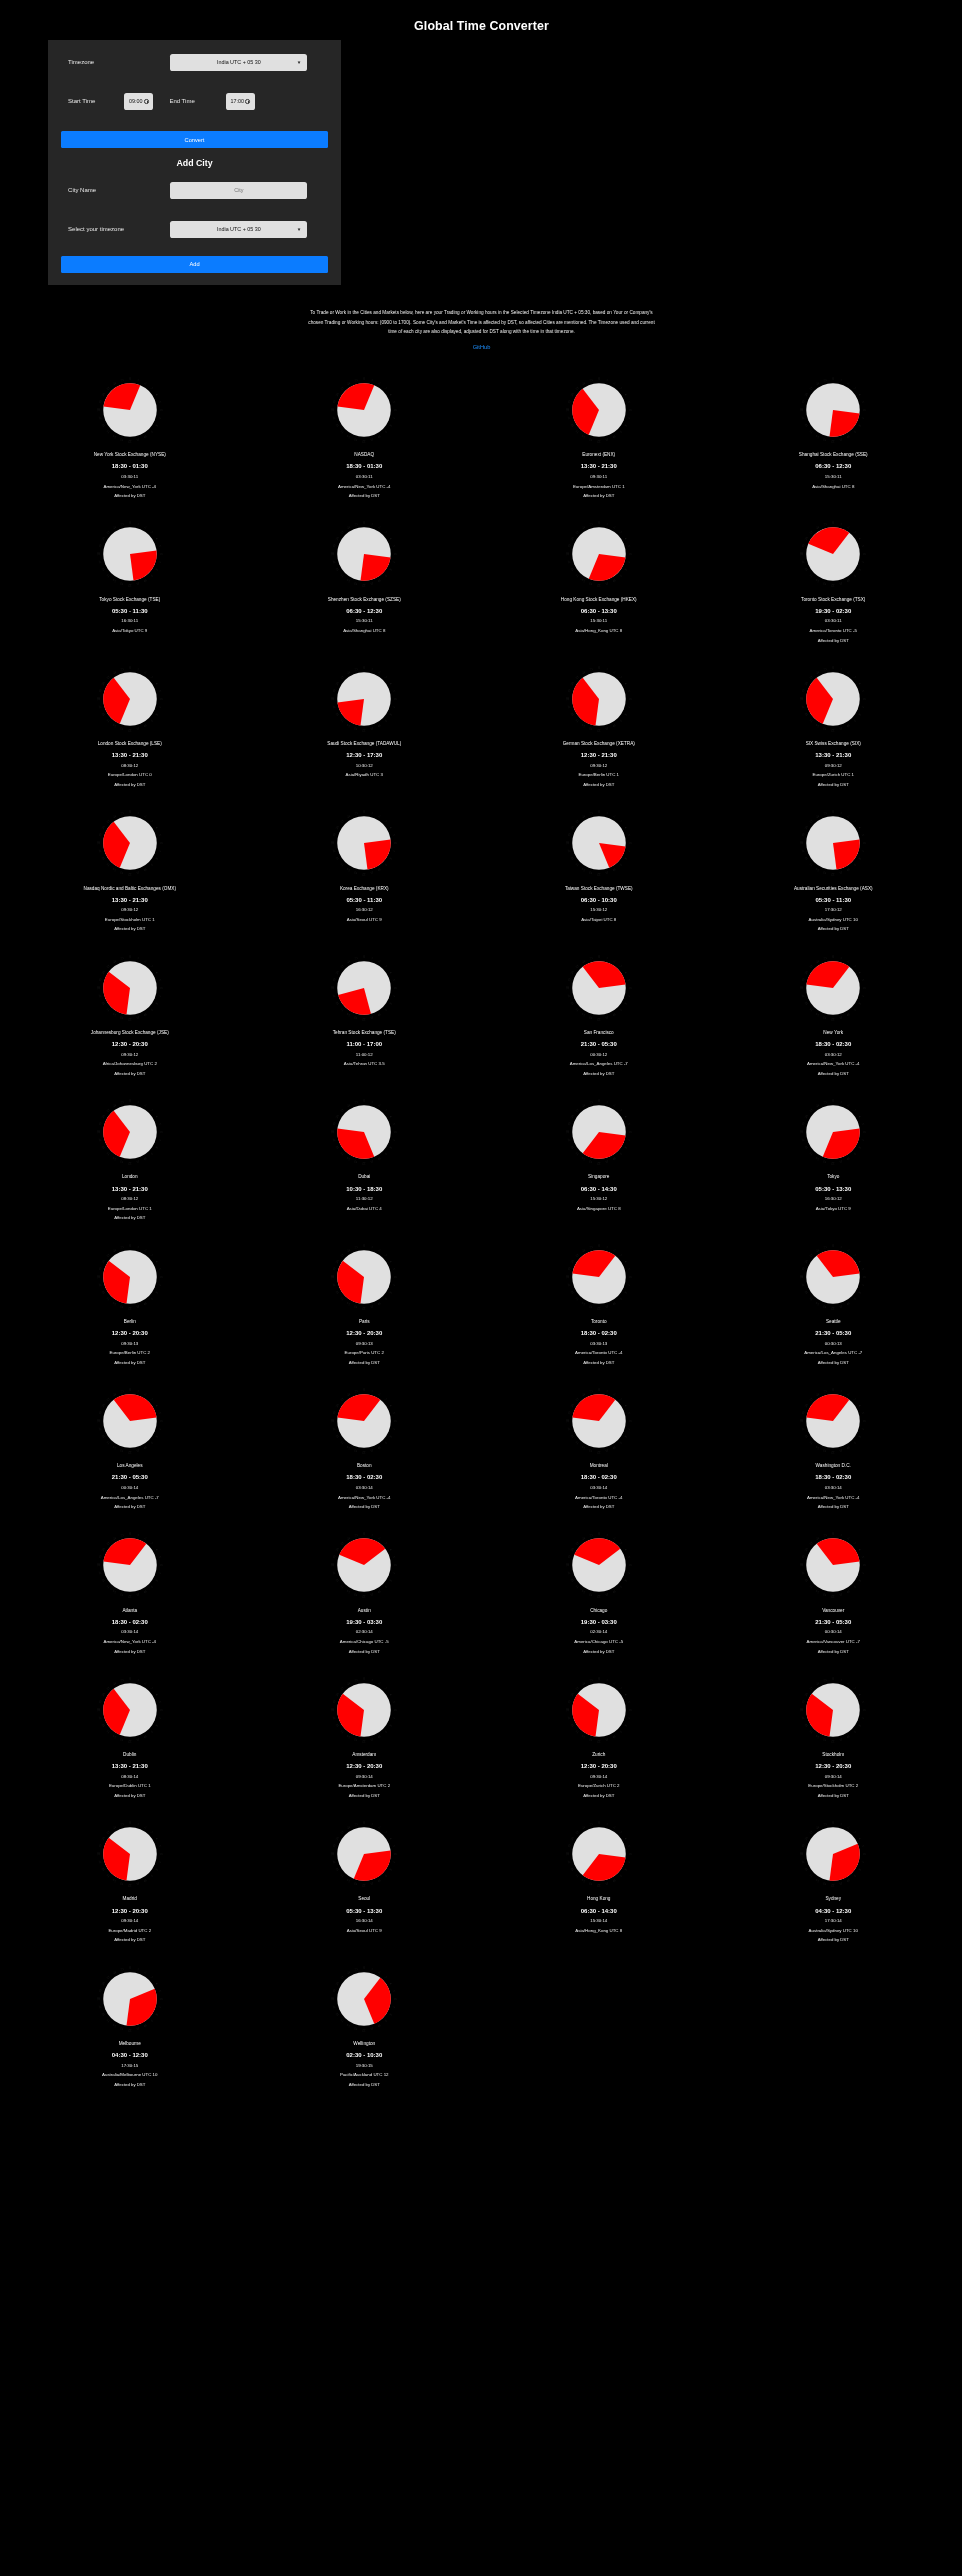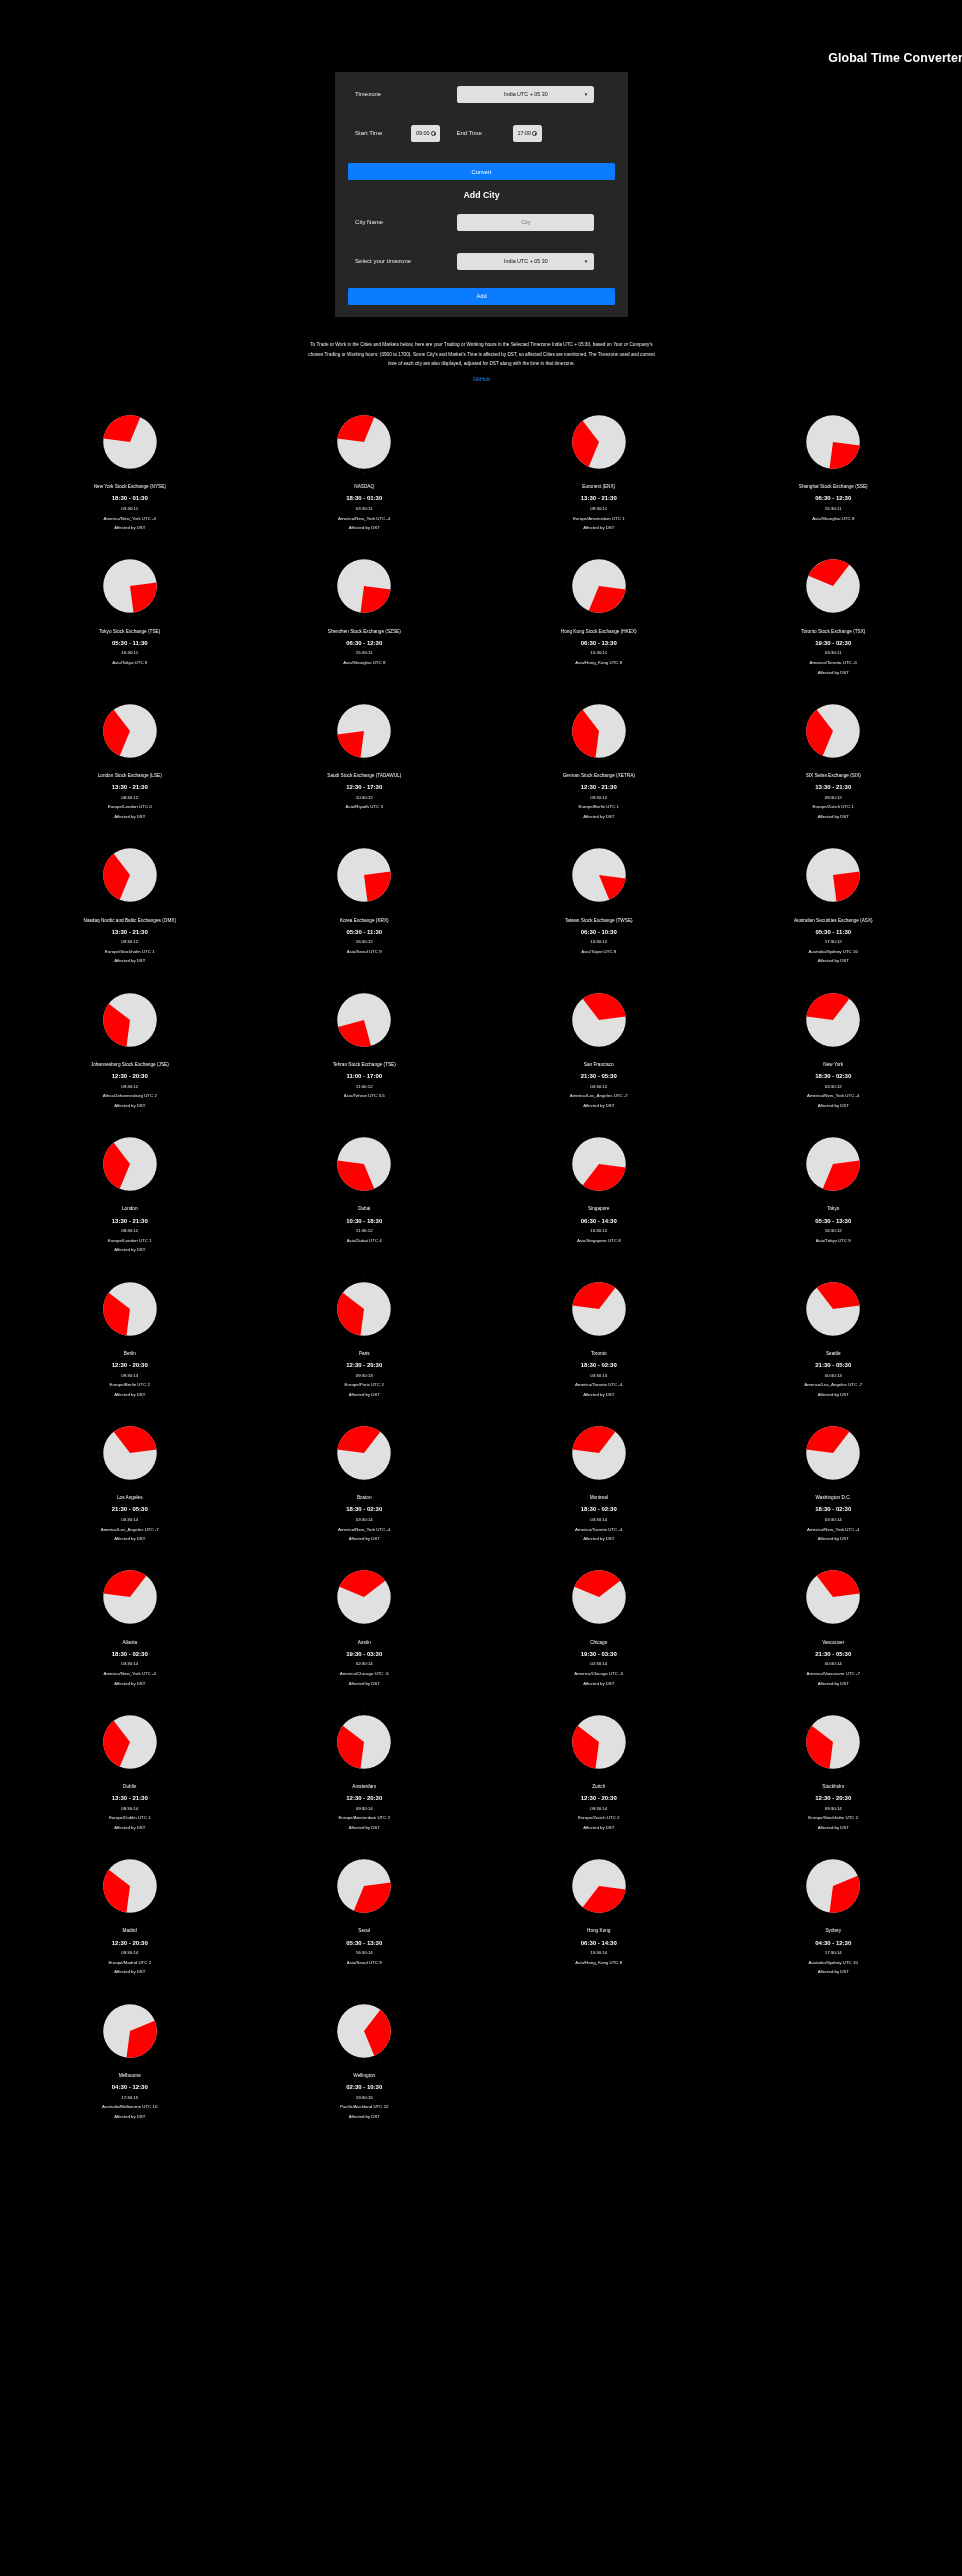--- a/index.html
+++ b/index.html
@@ -7,32 +7,31 @@
   html, body {
     margin: 0; padding: 0;
     background: #000000;
     width: 963px;
     font-family: "Liberation Sans", sans-serif;
     color: #ffffff;
   }
   body { width: 963px; overflow-x: hidden; }
 
   .page-title {
-    text-align: right;
+    text-align: center;
     font-size: 12.4px;
     font-weight: bold;
     letter-spacing: 0.1px;
     padding-top: 18.5px;
     padding-bottom: 5.2px;
     color: #ffffff;
-    margin-top: 32px;
   }
 
   
-  .panel-wrap { display: flex; justify-content: center; }
+  .panel-wrap { display: flex; justify-content: flex-start; margin-left: 48px; }
   .panel {
     width: 293px;
     background: #262626;
     padding: 3.1px 13.4px 9.3px 13.4px;
     margin-top: 2.1px;
   }
   .form-row {
     display: flex;
     align-items: center;
     min-height: 39px;

